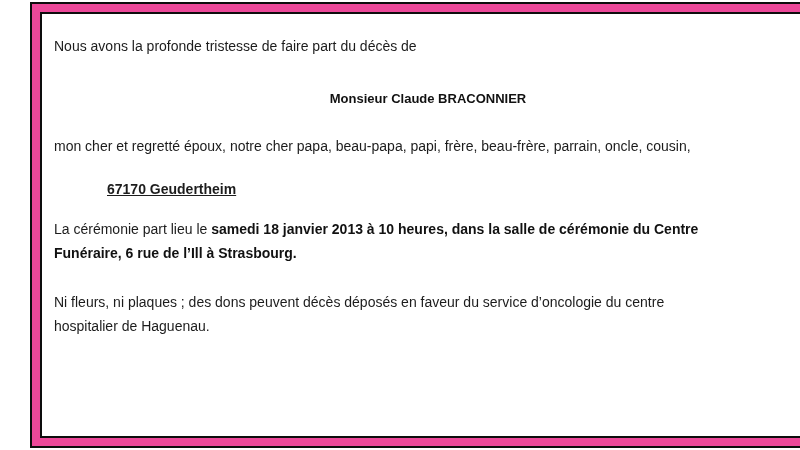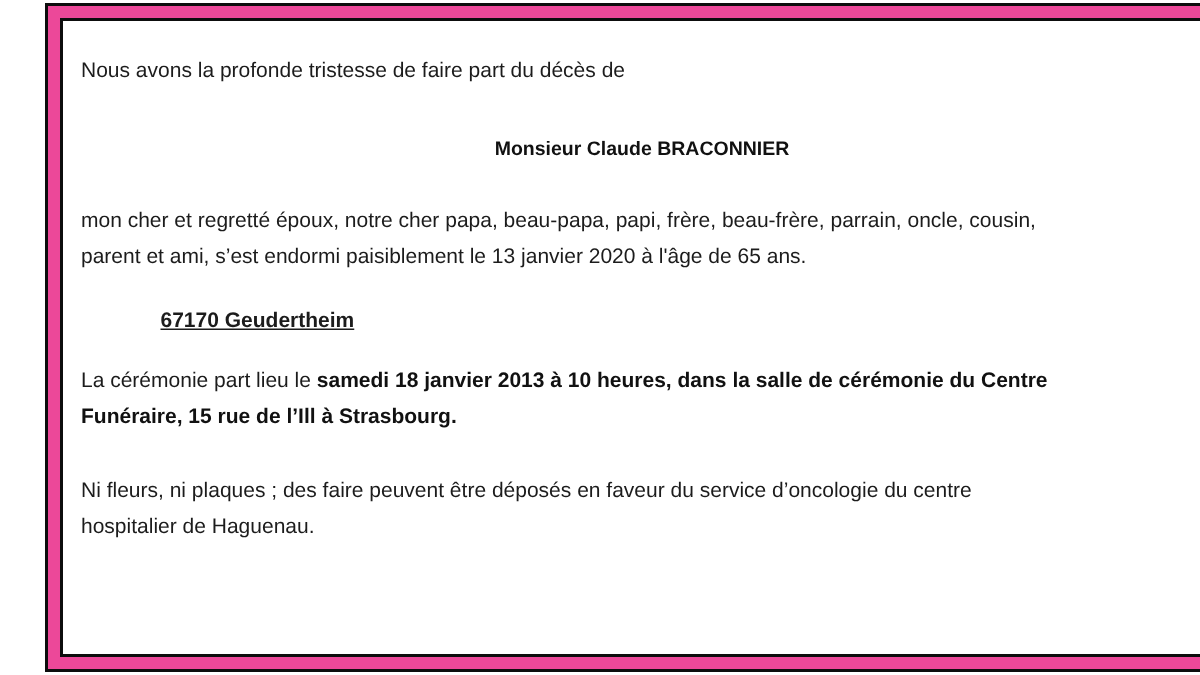--- a/index.html
+++ b/index.html
@@ -87,34 +87,33 @@
       <div class="doc">
 
         <p class="intro">
           <span class="line">Nous avons la profonde tristesse de faire part du décès de</span>
         </p>
 
         <p class="deceased-name">Monsieur Claude BRACONNIER</p>
 
         <p class="family">
           <span class="line">mon cher et regretté époux, notre cher papa, beau-papa, papi, frère, beau-frère, parrain, oncle, cousin,</span><br>
-          <span class="line">parent et ami, s’est endormi paisiblement le 13 janvier 2020 à l'âge de 65 ans.</span>
         </p>
 
         <p class="location">
           <span class="line">67170 Geudertheim</span>
         </p>
 
         <p class="ceremony">
           <span class="line"><span>La cérémonie part lieu le </span><b>samedi 18 janvier 2013 à 10 heures, dans la salle de cérémonie du Centre</b></span><br>
-          <b class="line">Funéraire, 15 rue de l’Ill à Strasbourg.</b>
+          <b class="line">Funéraire, 6 rue de l’Ill à Strasbourg.</b>
         </p>
 
         <p class="donations">
-          <span class="line">Ni fleurs, ni plaques ; des faire peuvent être déposés en faveur du service d’oncologie du centre</span><br>
+          <span class="line">Ni fleurs, ni plaques ; des dons peuvent décès déposés en faveur du service d’oncologie du centre</span><br>
           <span class="line">hospitalier de Haguenau.</span>
         </p>
 
 
       </div>
     </div>
   </div>
 </div>
 
 </body></html>

